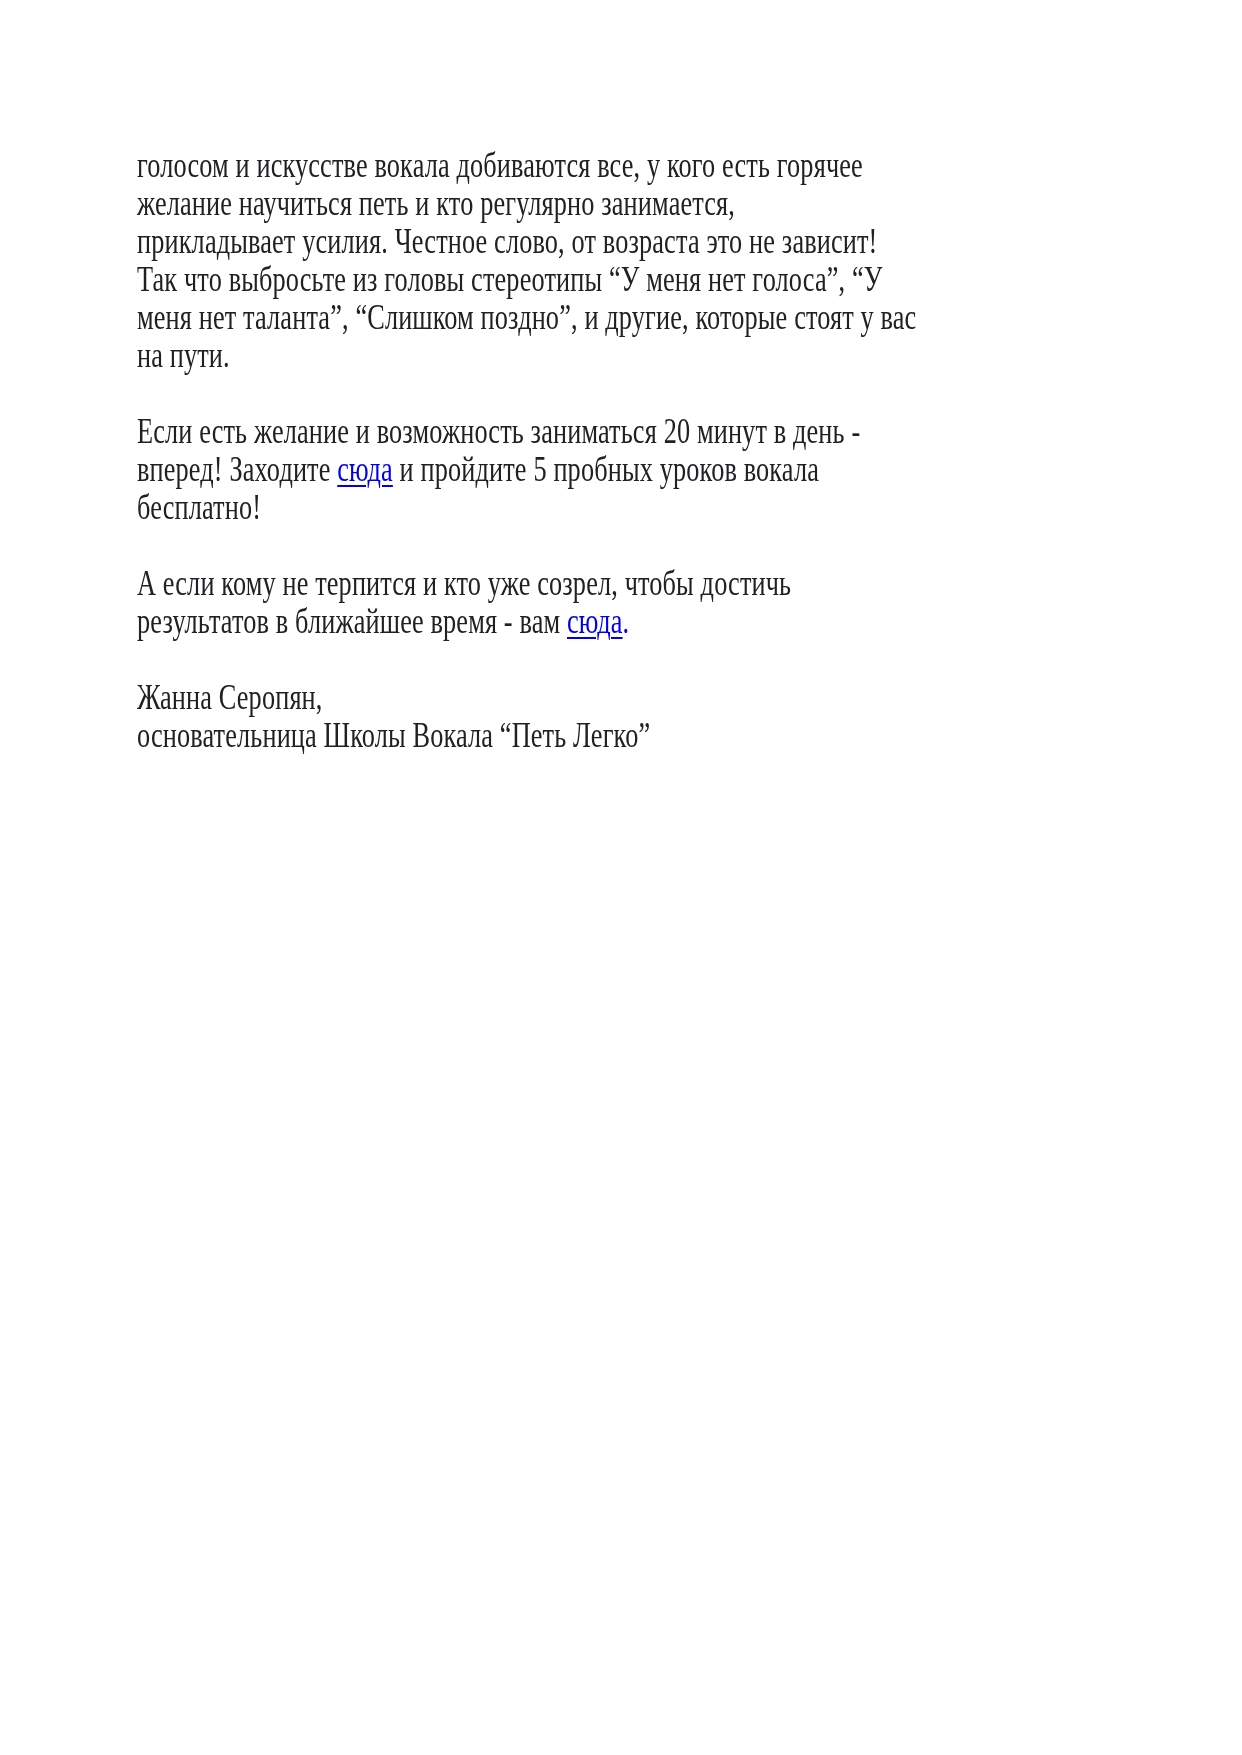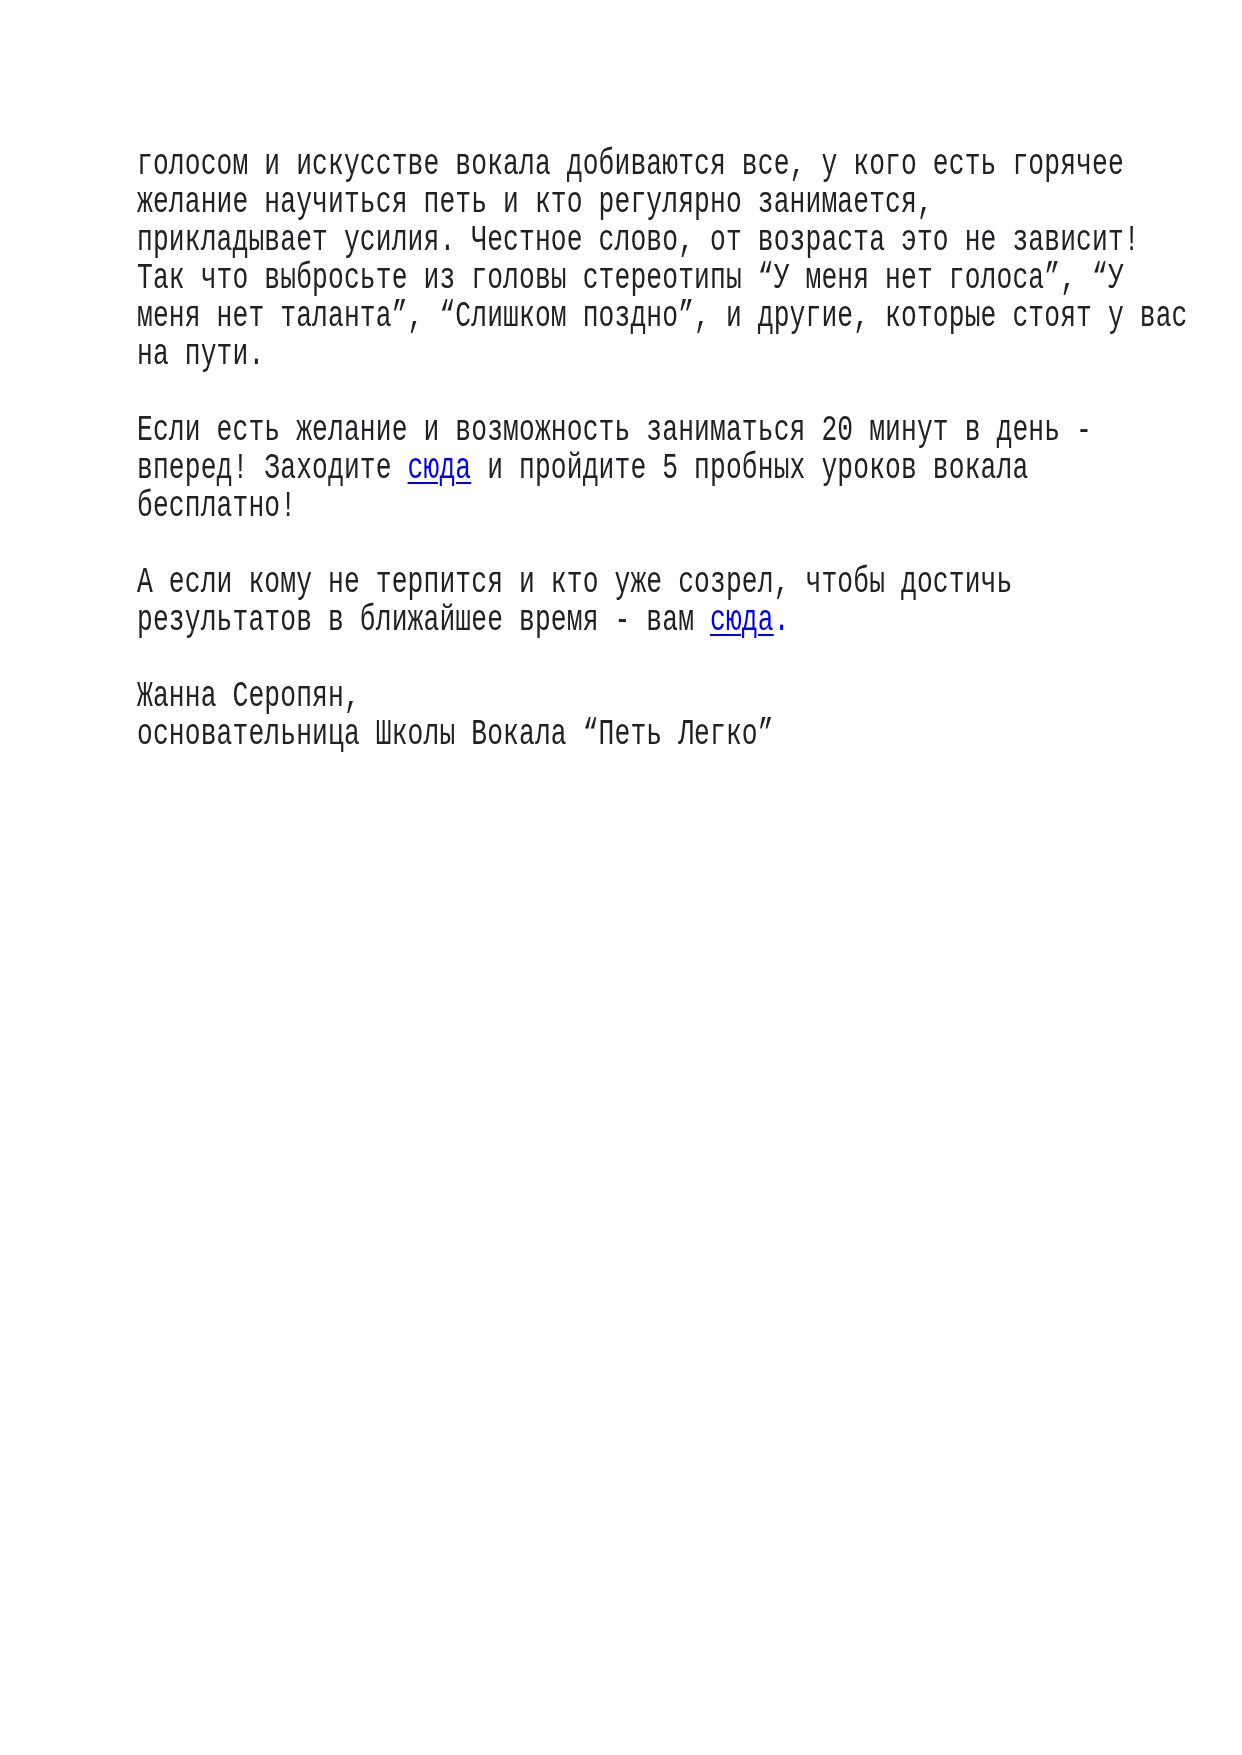--- a/index.html
+++ b/index.html
@@ -6,21 +6,21 @@
     margin: 0;
     padding: 0;
     background: #ffffff;
   }
   .page {
     position: relative;
     width: 1242px;
     height: 1755px;
     background: var(--page-bg, #ffffff);
     overflow: hidden;
-    font-family: Liberation Mono, monospace;
+    font-family: Liberation Serif, serif;
   }
   .text-block {
     position: absolute;
     left: 137px;
     top: 146px;
     width: 1500px;              
     transform: scaleX(0.73);    
     transform-origin: 0 0;
     font-size: 36px;
     line-height: 38px;

